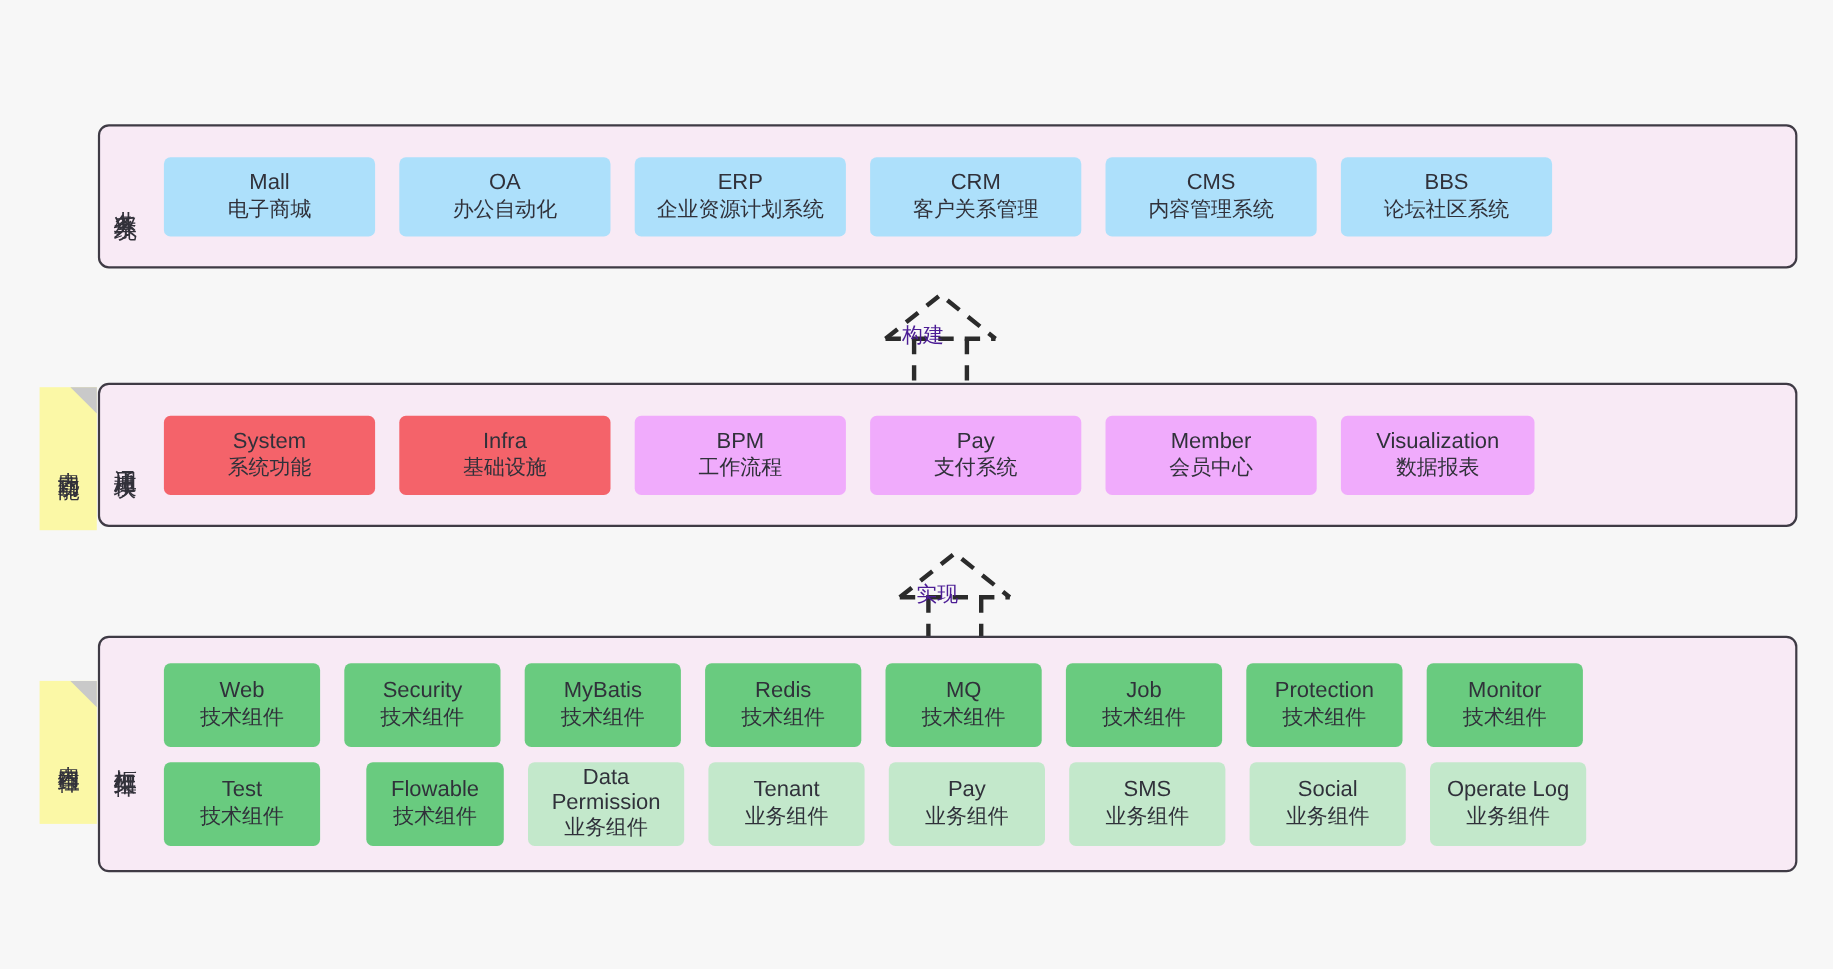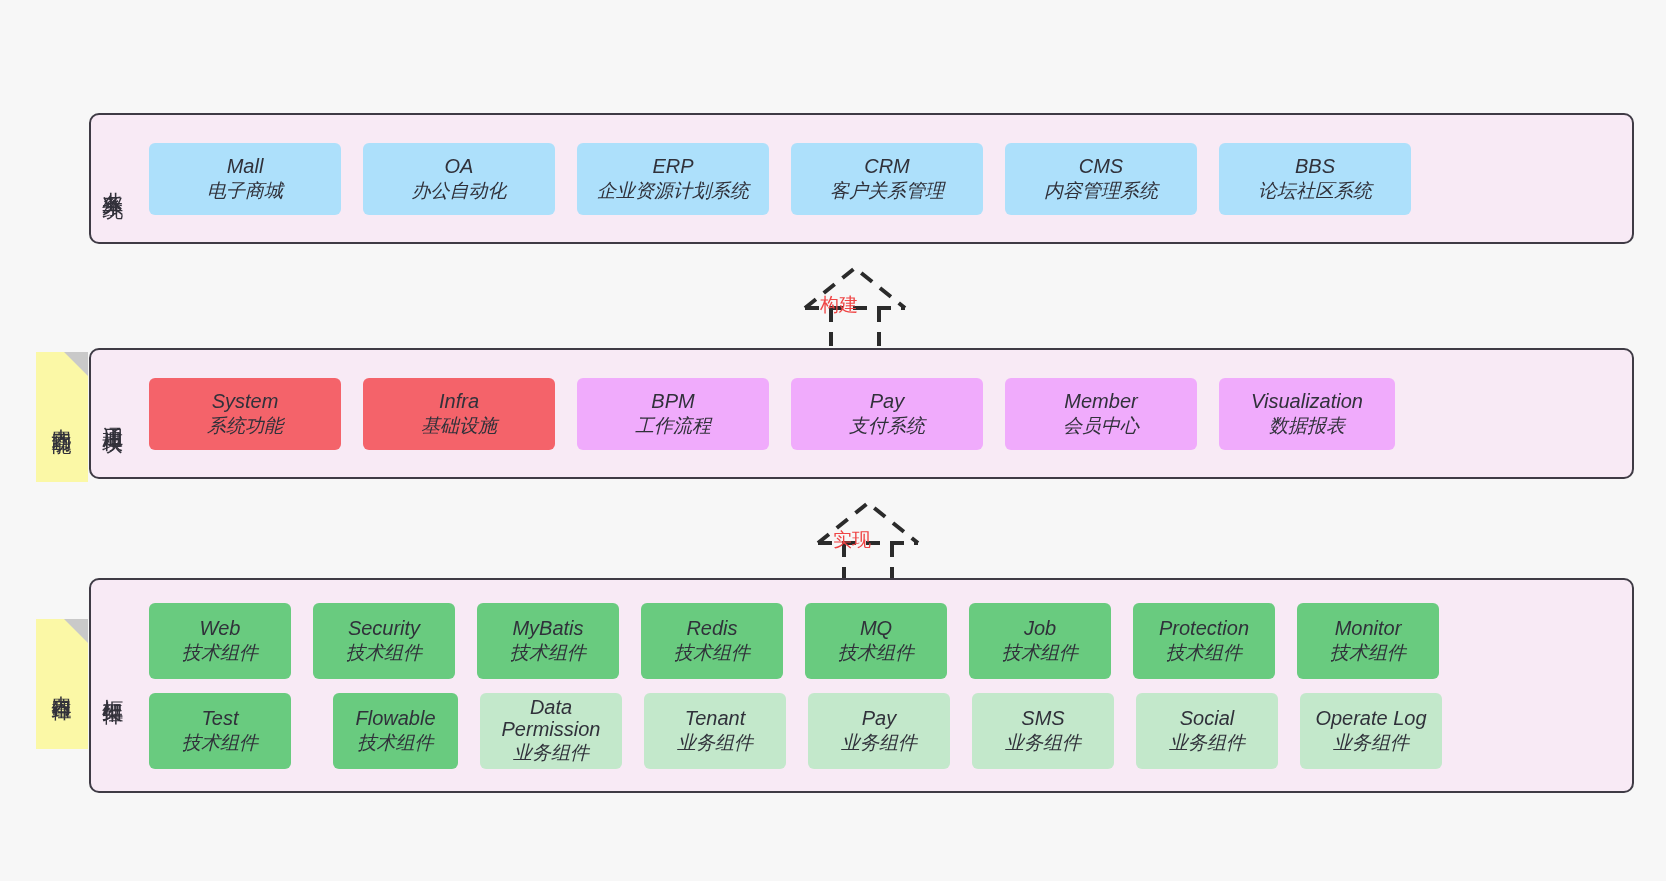--- a/index.html
+++ b/index.html
@@ -70,21 +70,20 @@
   .card {
     border-radius: 6px;
     display: flex;
     flex-direction: column;
     align-items: center;
     justify-content: center;
     text-align: center;
     box-sizing: border-box;
     padding: 6px 8px;
     line-height: 1.28;
-    font-style: italic;
   }
   .card .t1 {
     font-size: 20px;
     color: #30313a;
   }
   .card .t2 {
     font-size: 19px;
     color: #30313a;
   }
 
@@ -122,21 +121,21 @@
 
   
   .uml-arrow {
     position: absolute;
     pointer-events: none;
   }
   .uml-arrow svg { display: block; overflow: visible; }
   .arrow-label {
     position: absolute;
     font-size: 19px;
-    color: #ef4444;
+    color: #4c1d95;
     background: transparent;
     white-space: nowrap;
     user-select: none;
   }
 </style>
 </head>
 <body>
 
 <div class="canvas">
 

